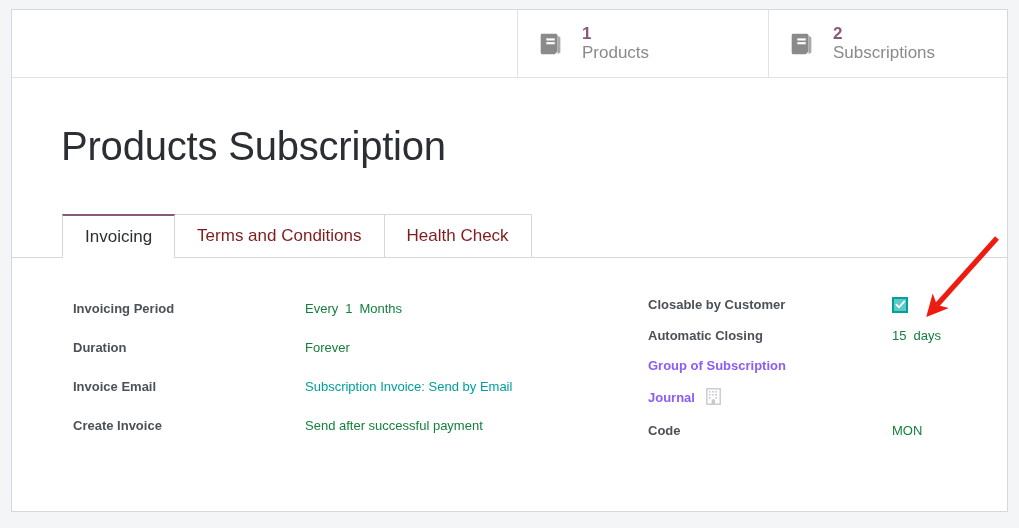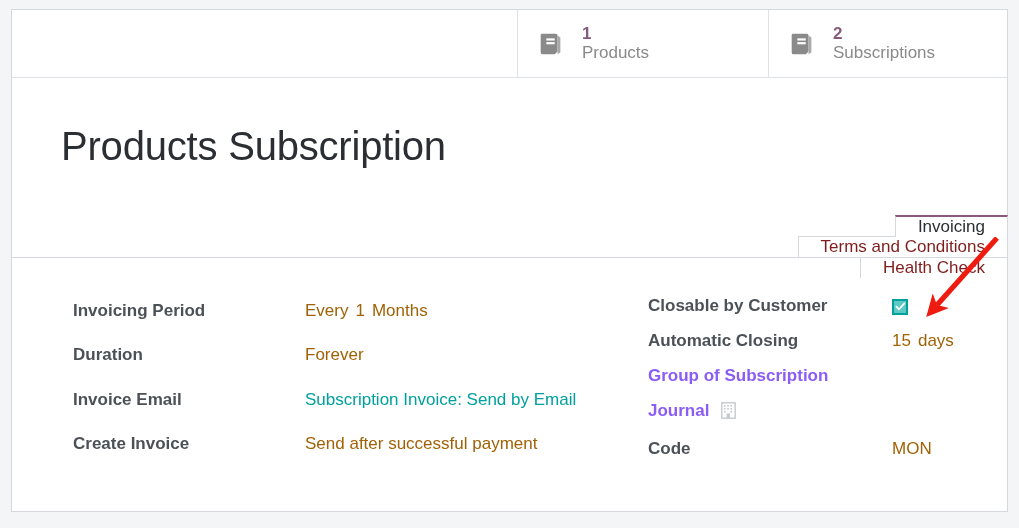--- a/index.html
+++ b/index.html
@@ -88,21 +88,20 @@
 
   
   .notebook {
     margin-top: 49px;
     padding-left: 50px;
     border-bottom: 1px solid #d5d8dc;
     display: flex;
     align-items: flex-end;
     height: 43px;
     box-sizing: border-box;
-    flex-direction: column;
   }
   .tab {
     position: relative;
     height: 43px;
     box-sizing: border-box;
     padding: 0 22px;
     display: flex;
     align-items: center;
     font-size: 17px;
     color: #7f1d1d;
@@ -135,30 +134,30 @@
     width: 520px;
   }
   .group-right {
     margin-left: 55px;
   }
   .field-row { display: table-row; }
   .field-label,
   .field-value {
     display: table-cell;
     vertical-align: middle;
-    font-size: 17px;
+    font-size: 13px;
     padding-bottom: 15px;
     white-space: nowrap;
   }
   .field-label {
     font-weight: bold;
     color: #4b5157;
     padding-right: 20px;
   }
-  .field-value { color: #a16207; }
+  .field-value { color: #15803d; }
   .field-label.muted,
   .field-value.muted { color: #8b5cf6; }
   .field-value.link {
     color: #00A09D;
     cursor: pointer;
   }
   .group-left .field-label { width: 212px; }
   .group-right .field-label { width: 224px; }
   .gap { display: inline-block; width: 7px; }
 

